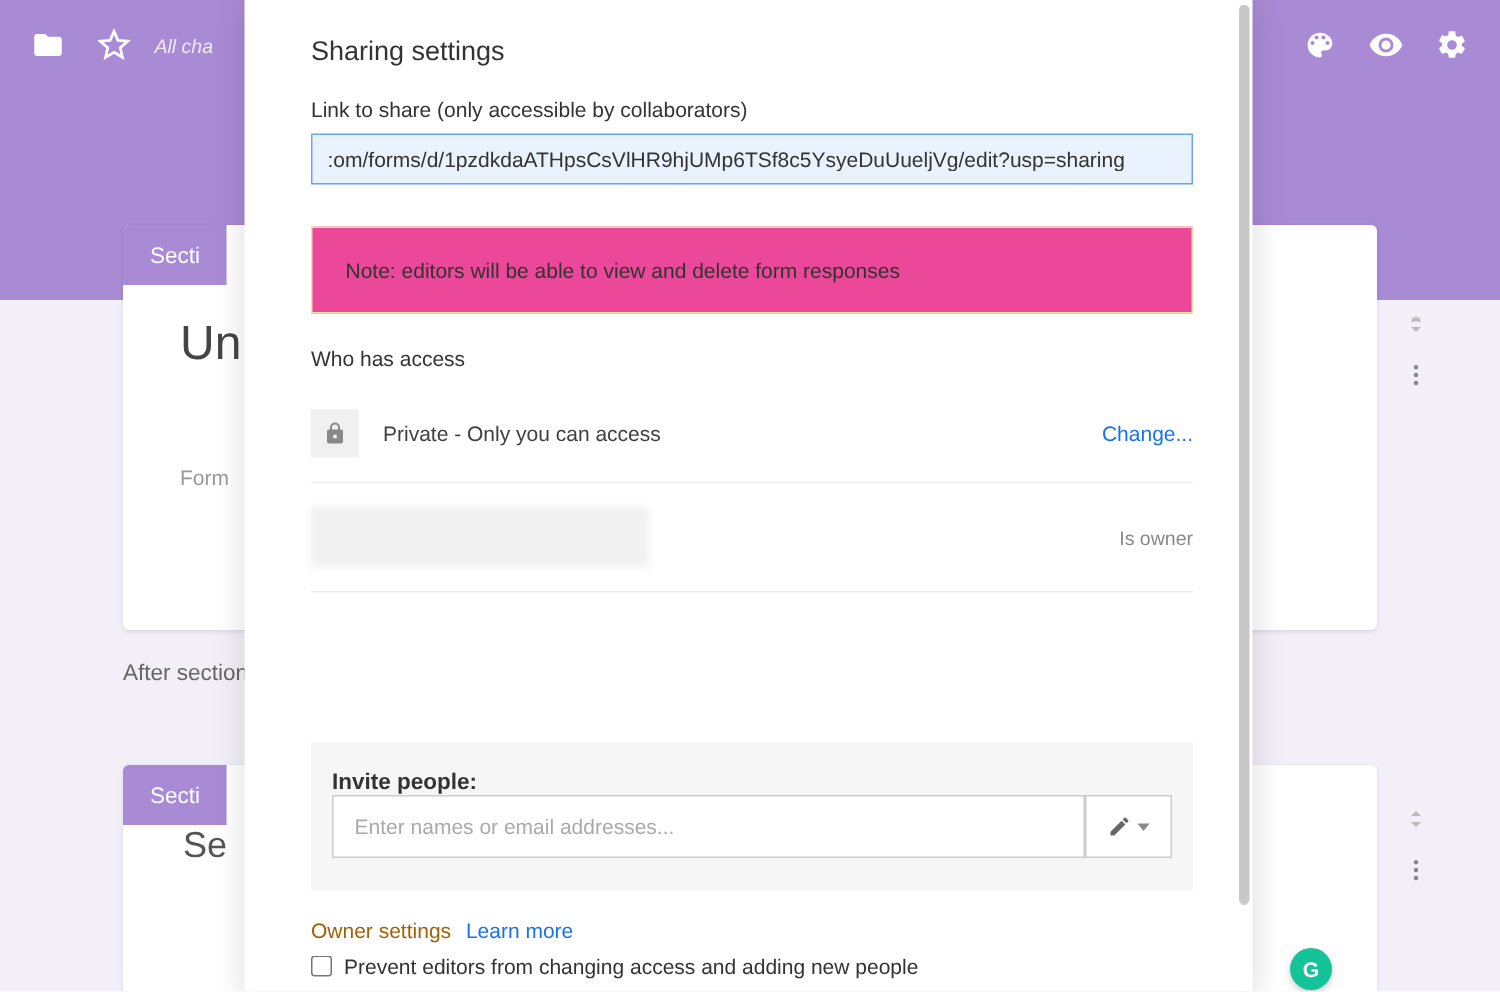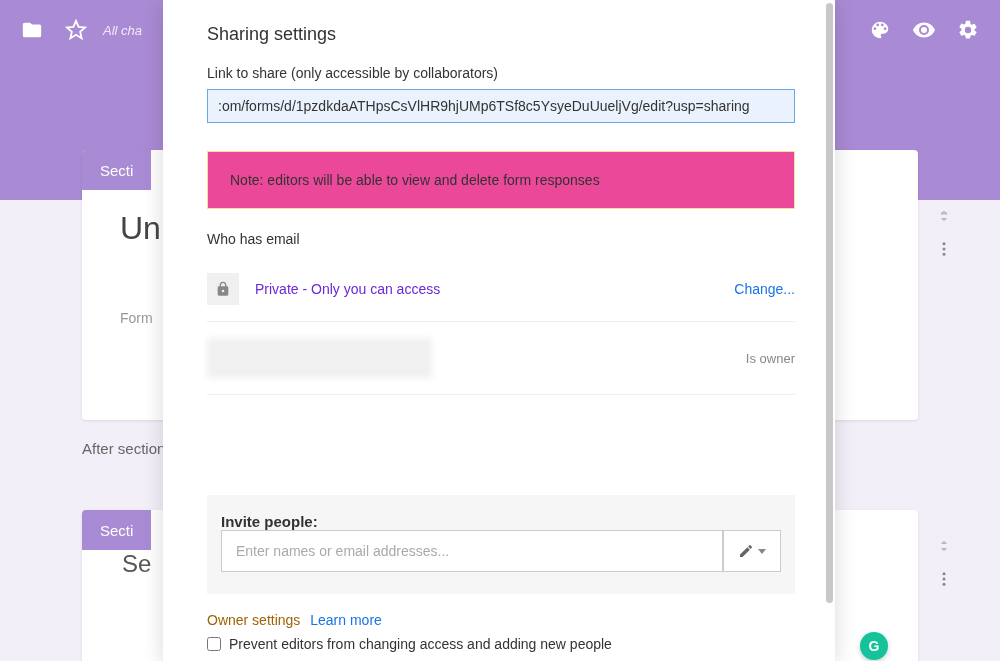--- a/index.html
+++ b/index.html
@@ -34,21 +34,21 @@
     
     .modal { position: absolute; top: 0; left: 163px; width: 672px; height: 661px; background: #fff; box-shadow: 0 4px 20px rgba(0,0,0,0.15); z-index: 100; display: flex; flex-direction: column; }
     .modal-content { padding: 24px 40px 10px 44px; overflow-y: auto; flex: 1; }
     .modal-title { font-size: 18px; color: #333; margin-bottom: 20px; font-weight: normal; }
     .share-label { font-size: 14px; color: #333; margin-bottom: 8px; }
     .share-input { width: 100%; padding: 8px 10px; border: 1px solid #6aa5ee; background: #eaf3fd; color: #333; font-size: 14px; font-family: inherit; }
     .note-box { background: #ec4899; border: 1px solid #f1e0a3; padding: 20px 22px; margin-top: 28px; font-size: 14px; color: #333; }
     .who-label { font-size: 14px; color: #333; margin-top: 22px; margin-bottom: 10px; }
     .access-row { display: flex; align-items: center; padding: 16px 0; border-bottom: 1px solid #eee; }
     .access-icon-box { width: 32px; height: 32px; background: #f0f0f0; display: flex; align-items: center; justify-content: center; margin-right: 16px; }
-    .access-text { font-size: 14px; color: #6d28d9; flex: 1; }
+    .access-text { font-size: 14px; color: #404040; flex: 1; }
     .change-link { color: #1a73e8; font-size: 14px; text-decoration: none; cursor: pointer; }
     .owner-row { display: flex; align-items: center; padding: 16px 0; border-bottom: 1px solid #eee; }
     .blurred-block { width: 225px; height: 40px; background: #f0f0f0; filter: blur(3px); }
     .owner-text { margin-left: auto; color: #888; font-size: 13px; }
     .invite-section { background: #f6f6f6; padding: 18px 14px 22px 14px; margin-top: 100px; }
     .invite-label { font-size: 15px; color: #333; margin-bottom: 0; font-weight: bold; }
     .invite-row { display: flex; }
     .invite-input { flex: 1; padding: 12px 14px; border: 1px solid #ccc; font-size: 14px; background: #fff; color: #333; }
     .invite-input::placeholder { color: #aaa; }
     .pencil-btn { width: 58px; border: 1px solid #ccc; background: #fff; display: flex; align-items: center; justify-content: center; gap: 4px; cursor: pointer; }
@@ -140,21 +140,21 @@
   </div>
 </div>
 <div class="floating-badge" style="left:860px; top:632px;">G</div>
 
 <div class="modal">
   <div class="modal-content">
     <h2 class="modal-title">Sharing settings</h2>
     <div class="share-label">Link to share (only accessible by collaborators)</div>
     <input type="text" class="share-input" readonly="" value=":om/forms/d/1pzdkdaATHpsCsVlHR9hjUMp6TSf8c5YsyeDuUueljVg/edit?usp=sharing" style="">
     <div class="note-box">Note: editors will be able to view and delete form responses</div>
-    <div class="who-label">Who has email</div>
+    <div class="who-label">Who has access</div>
     <div class="access-row">
       <div class="access-icon-box">
         <svg width="16" height="16" viewBox="0 0 24 24" fill="#888">
             <path d="M18 8h-1V6a5 5 0 00-10 0v2H6a2 2 0 00-2 2v10a2 2 0 002 2h12a2 2 0 002-2V10a2 2 0 00-2-2zM9 6a3 3 0 016 0v2H9V6zm3 11a2 2 0 110-4 2 2 0 010 4z"></path>
           </svg>
       </div>
       <span class="access-text">Private - Only you can access</span>
       <a class="change-link">Change...</a>
     </div>
     <div class="owner-row">

